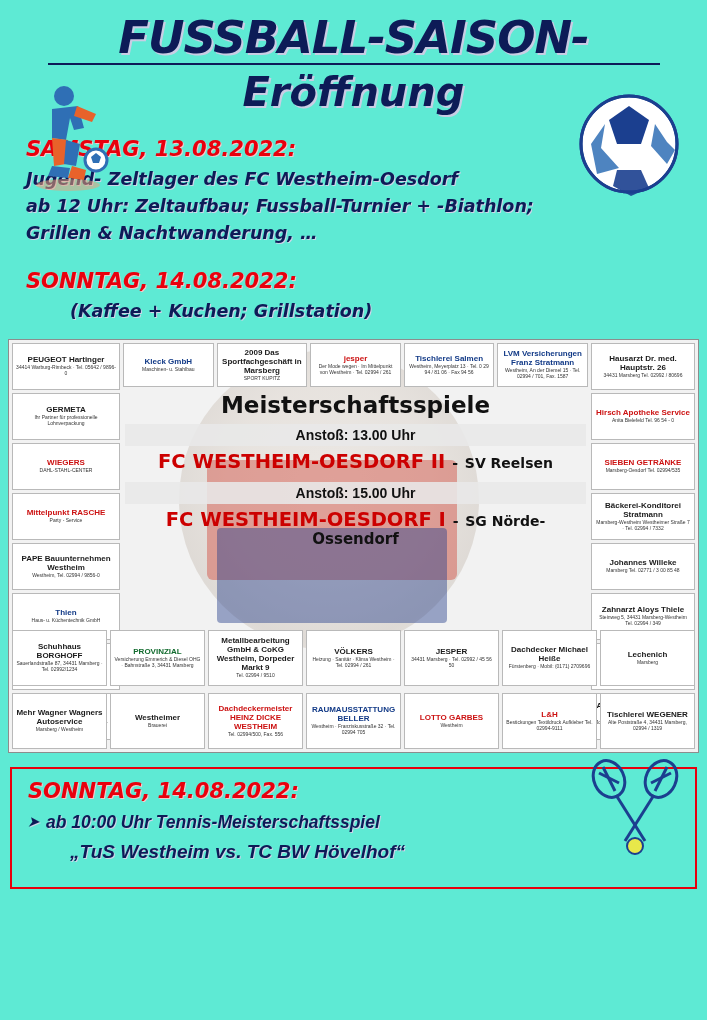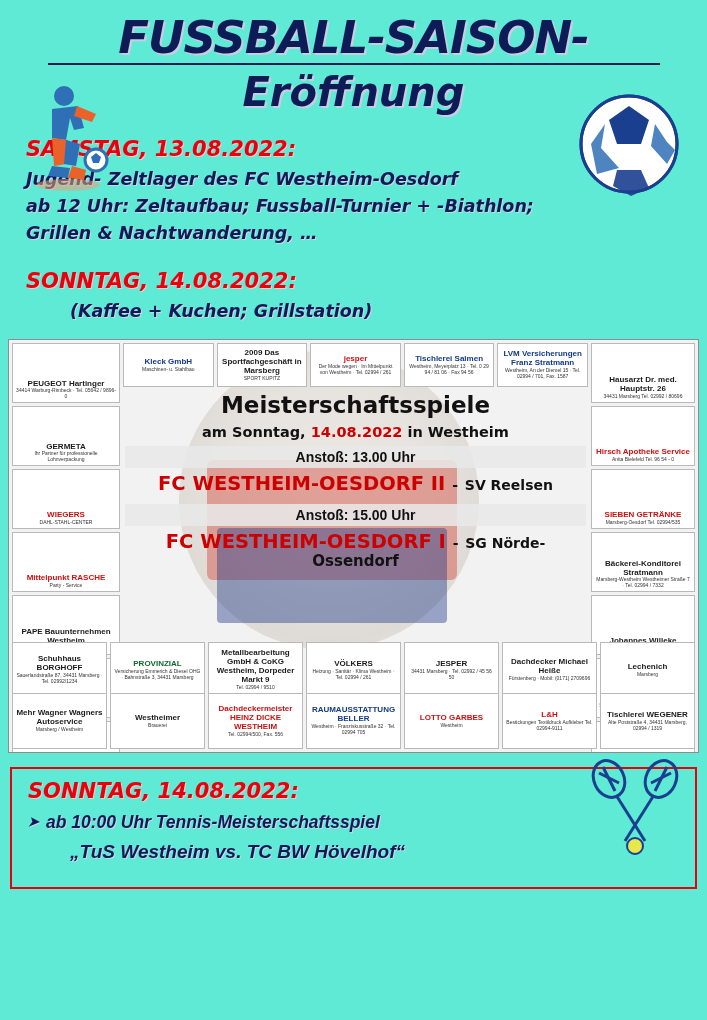--- a/index.html
+++ b/index.html
@@ -162,21 +162,21 @@
   .ads-col.left { left: 3px; }
   .ads-col.right { right: 3px; width: 104px; }
   .ads-row {
     position: absolute;
     left: 3px;
     right: 3px;
     display: flex;
     gap: 3px;
   }
   .ads-row.top { top: 3px; left: 114px; right: 110px; }
-  .ads-row.bottom1 { bottom: 54px; }
+  .ads-row.bottom1 { bottom: 66px; }
   .ads-row.bottom2 { bottom: 3px; }
   .ad {
     background: #ffffff;
     border: 1px solid #b9b9b9;
     font-size: 5px;
     line-height: 1.18;
     color: #222;
     padding: 2px 3px;
     overflow: hidden;
     box-sizing: border-box;
@@ -186,21 +186,21 @@
     font-weight: bold;
     font-size: 8px;
     display: block;
     line-height: 1.12;
     color: #1b1b1b;
   }
   .ad .nm.red { color: #cc1111; }
   .ad .nm.blue { color: #123a87; }
   .ad .nm.grn { color: #126b2e; }
   .ad .sm { display: block; font-size: 5px; color: #333; }
-  .ads-col .ad { height: 60px; display: flex; flex-direction: column; justify-content: flex-end; }
+  .ads-col .ad { height: 47px; display: flex; flex-direction: column; justify-content: center; }
   .ads-row .ad { flex: 1; height: 56px; display: flex; flex-direction: column; justify-content: center; }
   .ads-row.top .ad { height: 44px; }
 
   .fixture {
     position: absolute;
     left: 116px;
     right: 112px;
     top: 52px;
     text-align: center;
   }
@@ -423,25 +423,20 @@
           <span class="sm">Tel. 02994-9655</span>
         </div>
       <div class="ad">
           <span class="nm">ANTON BREDDENBACH LANDTECHNIK</span>
           <span class="sm">Johannesstr. 13, Oesdorf · Telefon: 02994) 820</span>
         </div>
     </div>
 
     <div class="fixture">
       <div class="fx-title">Meisterschaftsspiele</div>
-      <div class="fx-sub">
-        <span>am Sonntag,</span>
-        <span class="date">14.08.2022</span>
-        <span>in Westheim</span>
-      </div>
       <div class="fx-band">Anstoß: 13.00 Uhr</div>
       <div class="fx-match">
         <span>FC WESTHEIM-OESDORF II</span>
         <span class="opp">-</span>
         <span class="opp">SV Reelsen</span>
       </div>
       <div class="fx-band">Anstoß: 15.00 Uhr</div>
       <div class="fx-match">
         <span>FC WESTHEIM-OESDORF I</span>
         <span class="opp">-</span>

